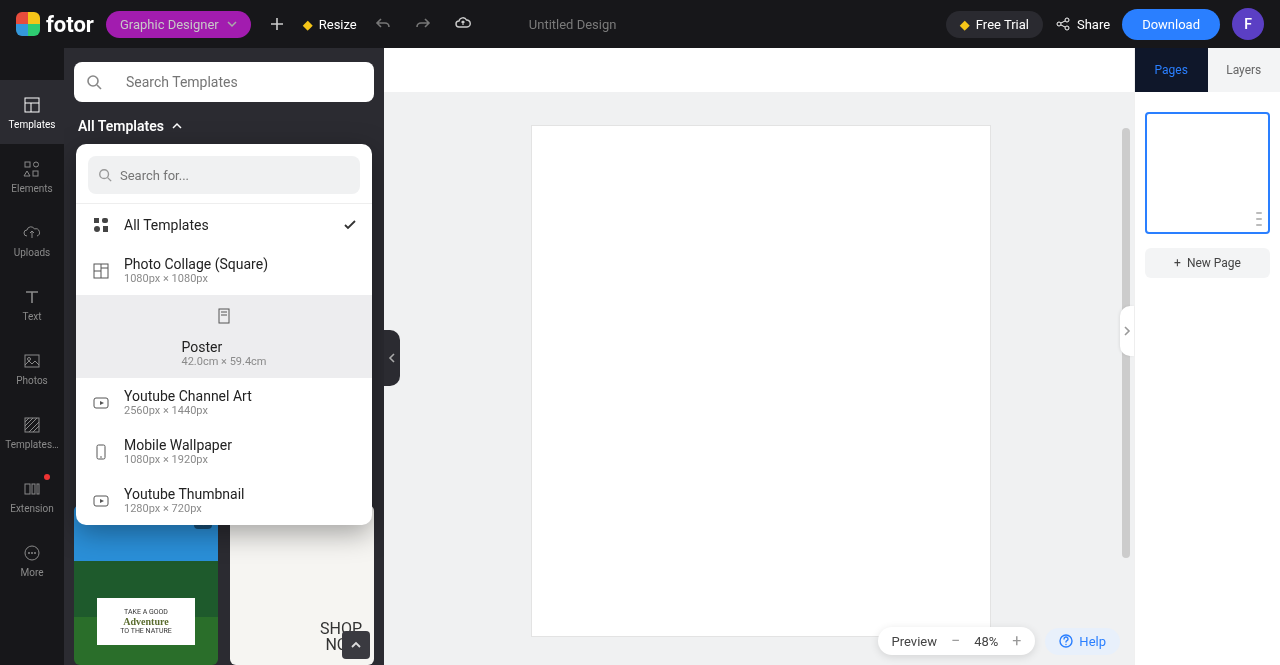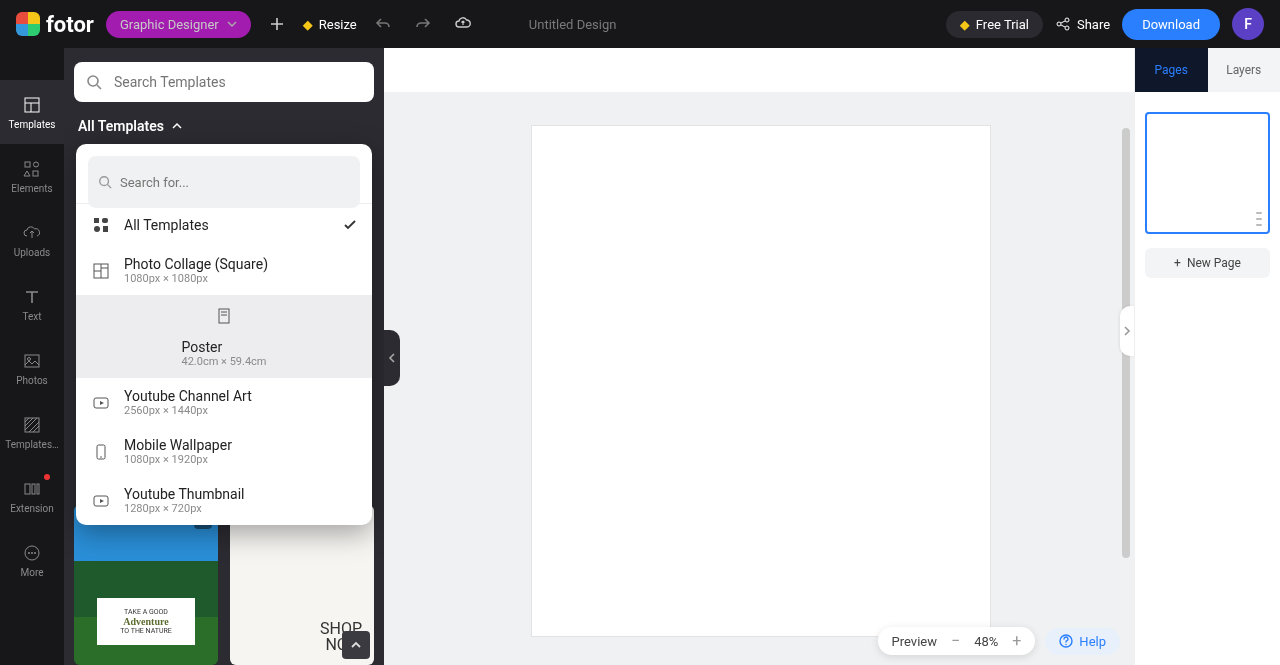--- a/index.html
+++ b/index.html
@@ -22,28 +22,28 @@
 
 
 .leftrail { position:absolute; top:48px; left:0; width:64px; bottom:0; background:#17171a; display:flex; flex-direction:column; padding-top:8px; }
 .rail-item { height:64px; display:flex; flex-direction:column; align-items:center; justify-content:center; gap:4px; color:#8a8a8a; font-size:10px; cursor:pointer; position:relative;}
 .rail-item.active { background:#2b2b31; color:#fff;margin-top:24px; }
 .rail-icon { width:20px; height:20px; display:flex; align-items:center; justify-content:center; }
 .dot { position:absolute; top:10px; right:14px; width:6px; height:6px; background:#e33; border-radius:50%; }
 
 
 .panel { position:absolute; top:48px; left:64px; width:320px; bottom:0; background:#2b2b31; color:#e6e6e6; padding:14px 10px 0 10px; overflow:hidden;}
-.search-main { background:#fff; border-radius:8px; height:40px; display:flex; align-items:center; padding:0 12px; gap:12px; }
+.search-main { background:#fff; border-radius:8px; height:40px; display:flex; align-items:center; padding:0 12px; gap:24px; }
 .search-main input { border:none; outline:none; font-size:14px; flex:1; color:#333; }
 .panel-heading { display:flex; align-items:center; gap:8px; margin:16px 4px 10px; font-size:14px; font-weight:600; color:#fff; cursor:pointer;}
 
 
 .dropdown { position:absolute; top:96px; left:12px; width:296px; background:#fff; border-radius:10px; box-shadow:0 8px 28px rgba(0,0,0,.35); color:#222; overflow:hidden; z-index:20;}
 .dd-search { height:60px; padding:12px; border-bottom:1px solid #eee;}
-.dd-search-inner { background:#f0f1f2; border-radius:8px; height:52px; display:flex; align-items:center; padding:0 10px; gap:8px; }
+.dd-search-inner { background:#f0f1f2; border-radius:8px; height:38px; display:flex; align-items:center; padding:0 10px; gap:8px; }
 .dd-search-inner input { border:none; outline:none; background:transparent; font-size:13px; flex:1; color:#444;}
 .dd-list { max-height:430px; overflow:hidden; }
 .dd-item { display:flex; align-items:center; gap:12px; padding:10px 14px; cursor:pointer; }
 .dd-item:hover, .dd-item.hovered { background:#ededef;flex-direction:column; }
 .dd-item .icon { width:22px; height:22px; color:#555; display:flex; align-items:center; justify-content:center; flex-shrink:0;}
 .dd-item .txt { display:flex; flex-direction:column; }
 .dd-item .name { font-size:14px; color:#222; }
 .dd-item .dims { font-size:11px; color:#8a8a8a; }
 .dd-item .check { margin-left:auto; color:#333; }
 

